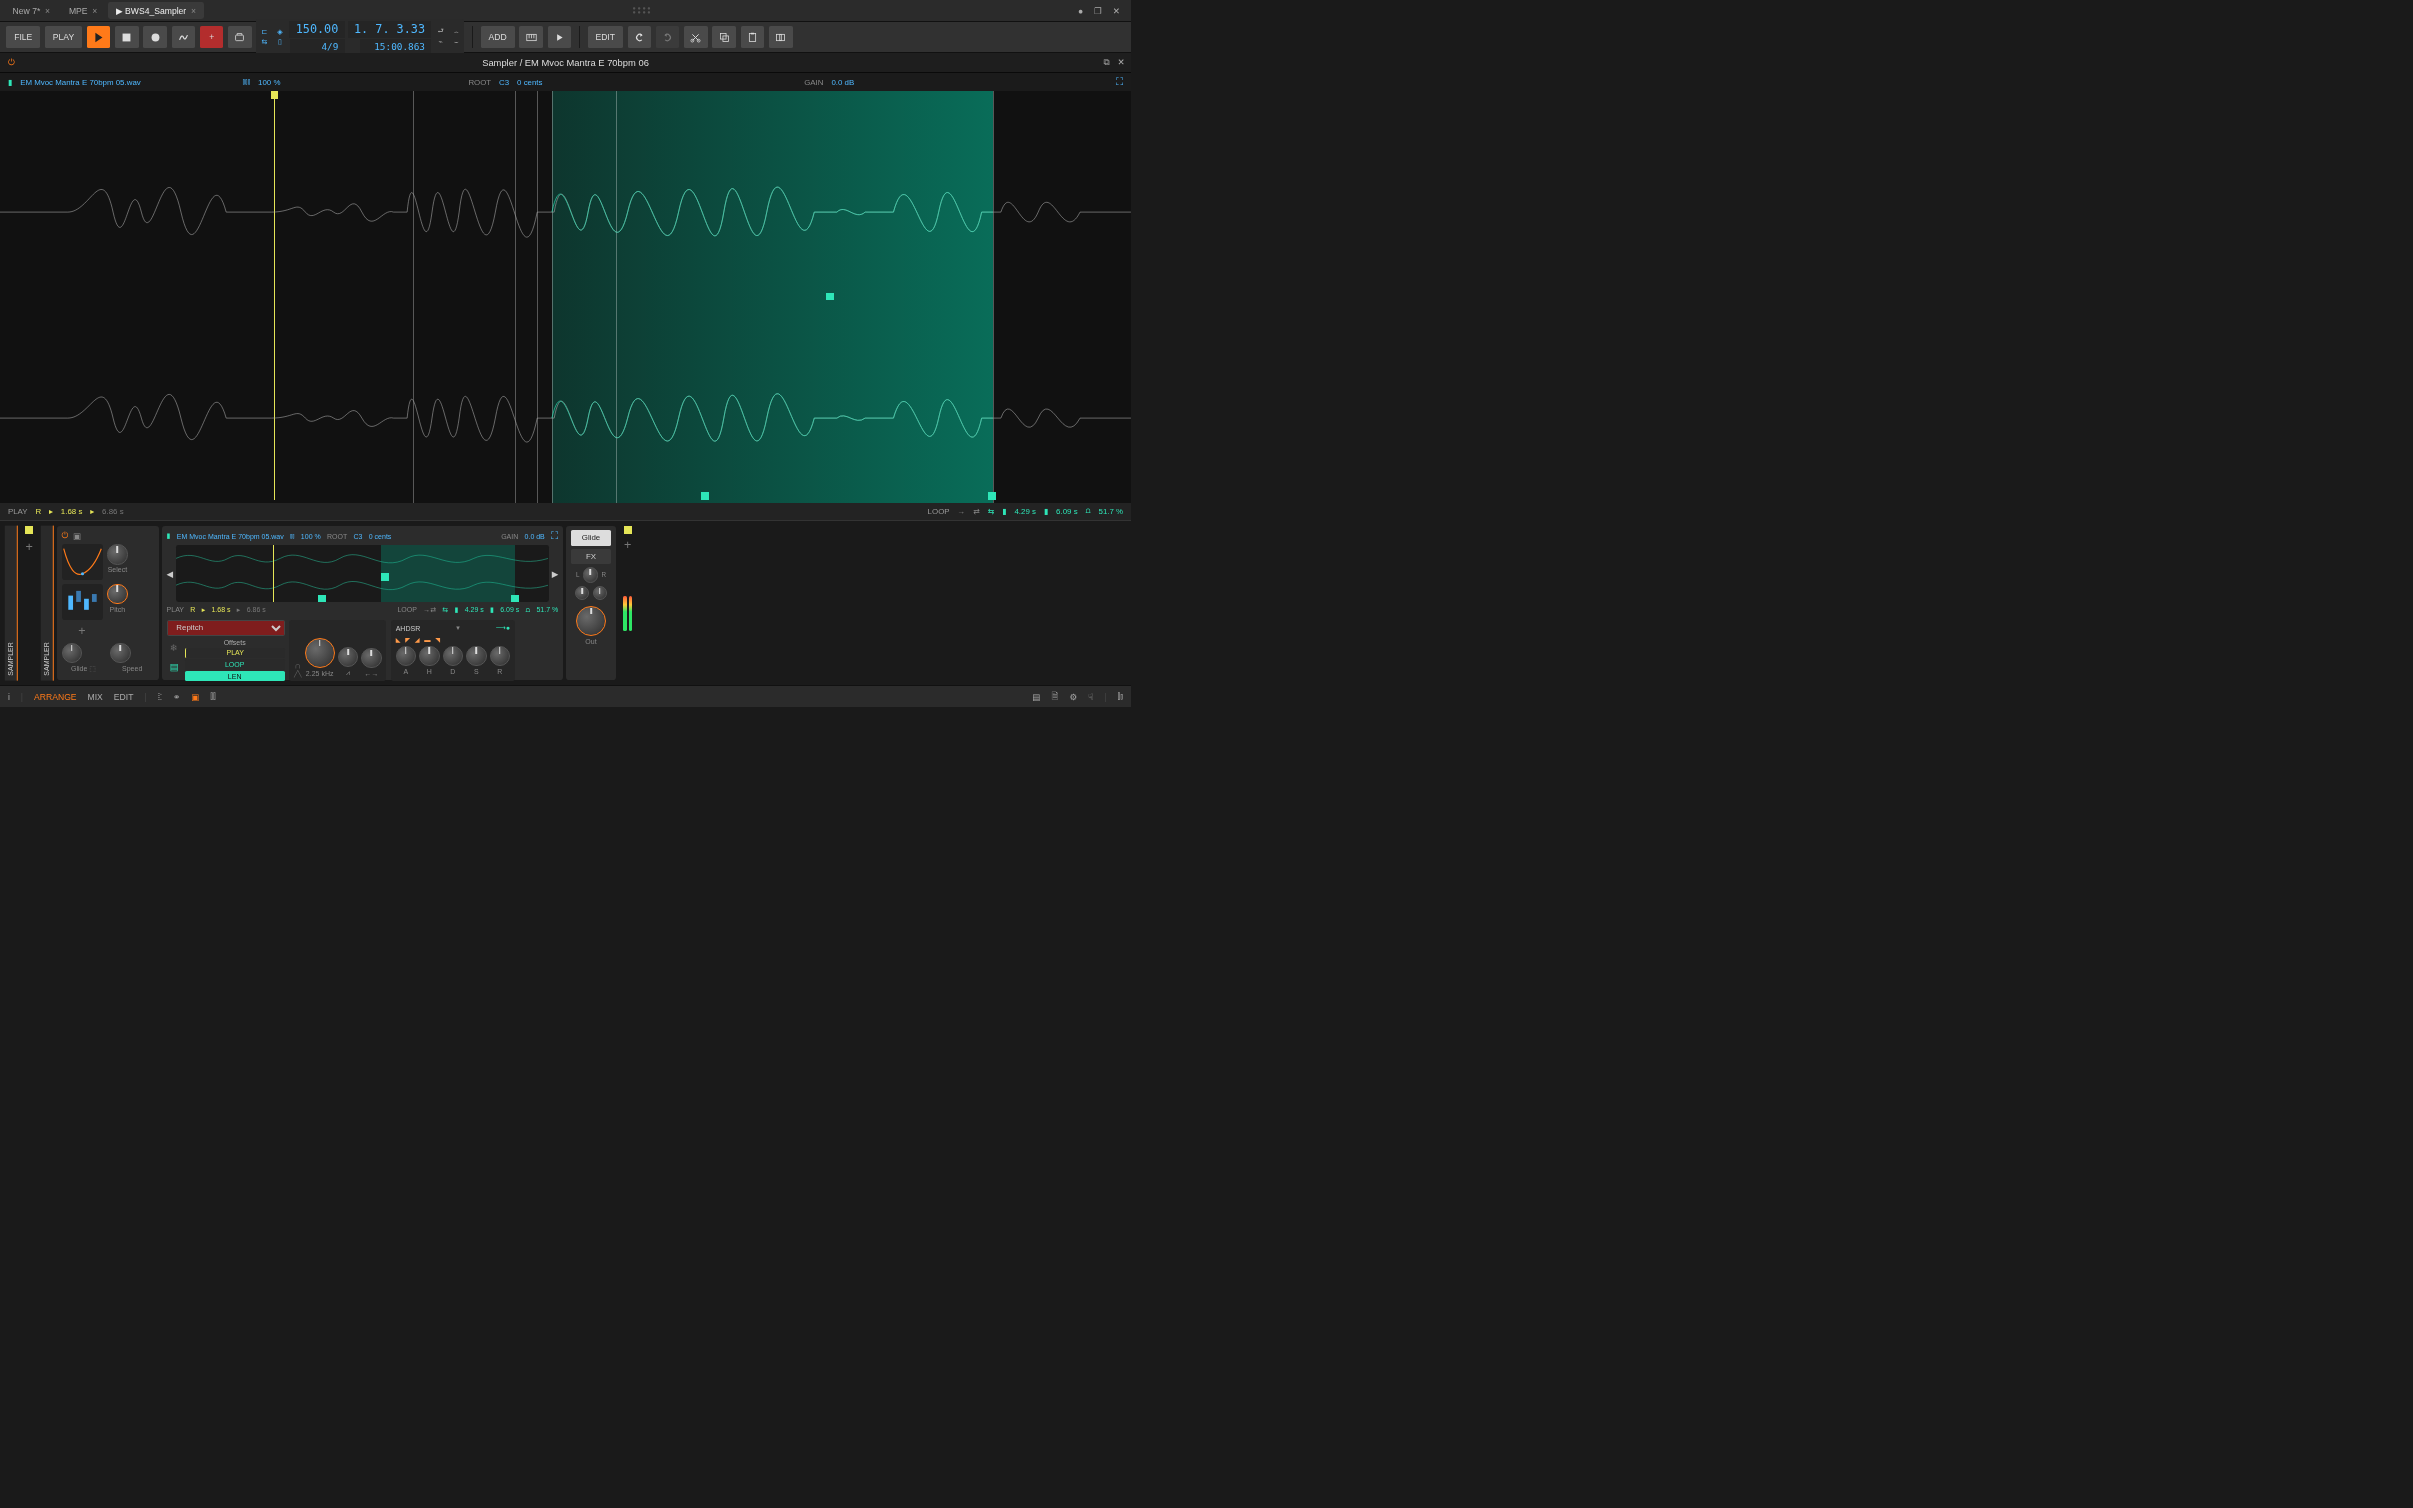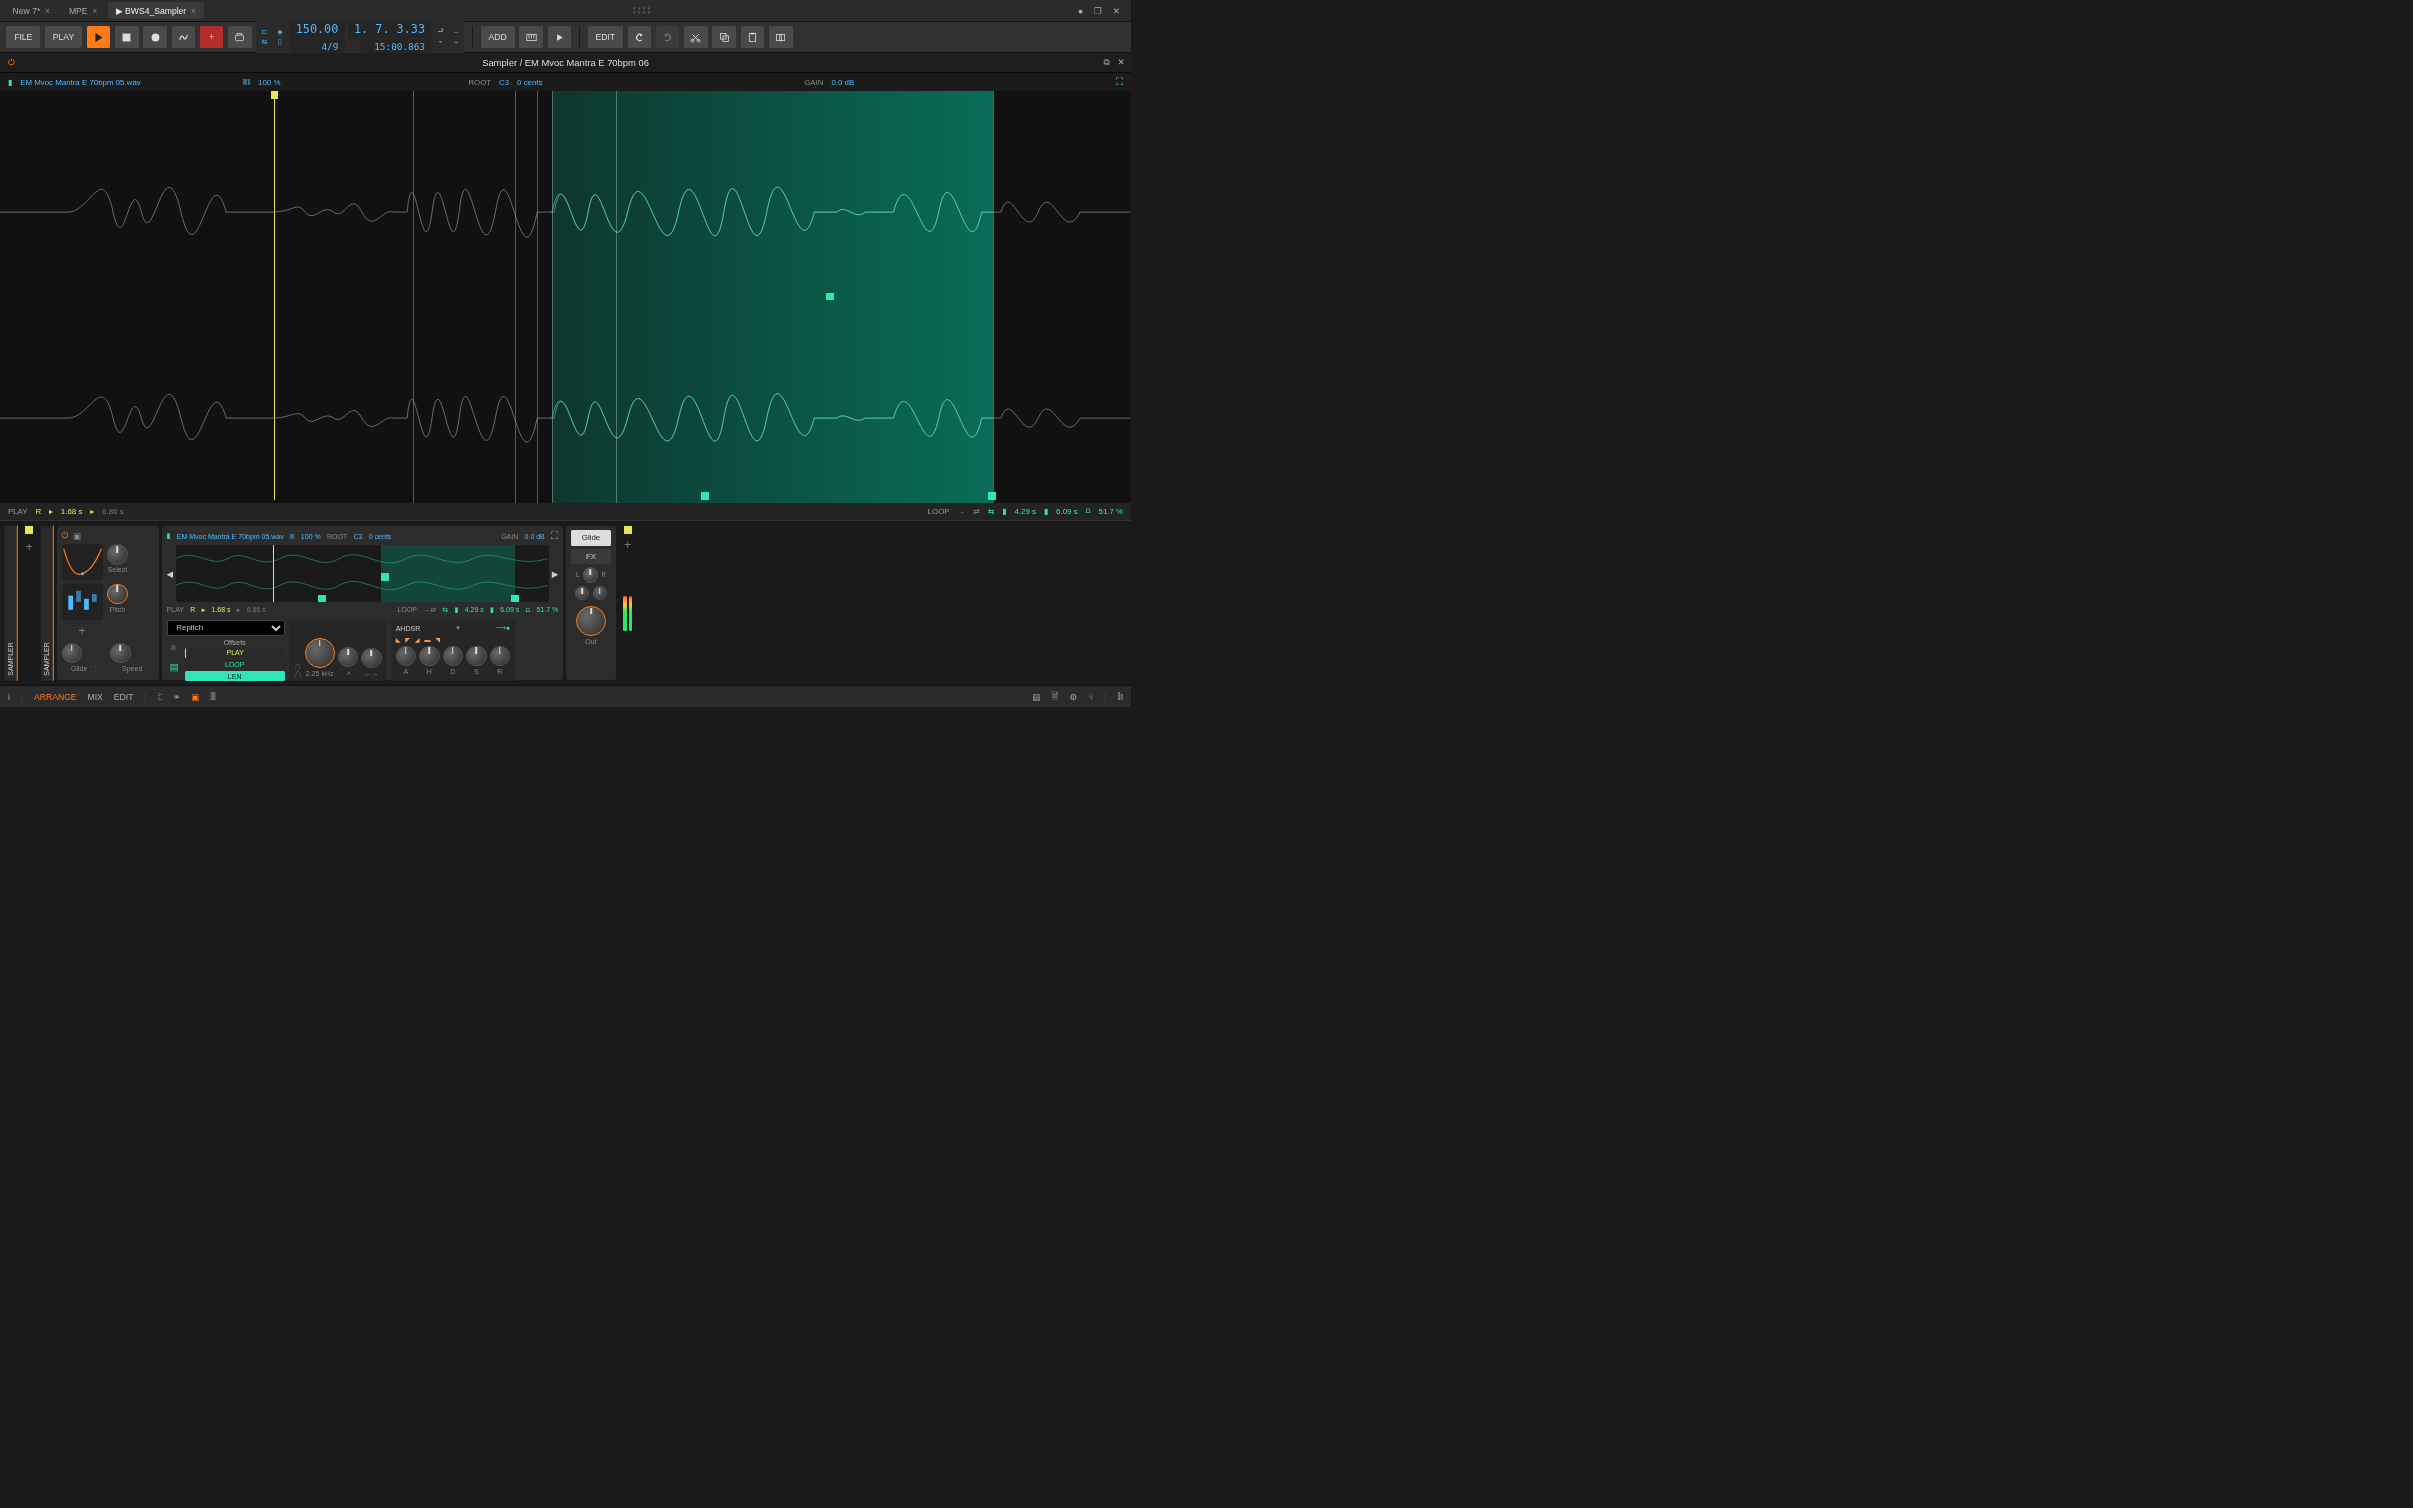--- a/index.html
+++ b/index.html
@@ -62,21 +62,21 @@
 .crop-ic{color:#4fb8ff;font-size:10.2px}
 svg.wv path{stroke:#aaa;stroke-width:0.6;fill:none;opacity:0.85}
 svg.wv path.hl{stroke:#2ee6b8;opacity:0.95}
 .add-node{width:17.3px;height:17.3px;display:flex;align-items:center;justify-content:center;color:#777;font-size:12.6px;cursor:pointer}
 .env-curve{width:41px;height:36px;background:#222;border-radius:3.1px;position:relative}
 .env-curve svg{width:100%;height:100%}
 .thumb{width:41px;height:36px;background:#222;border-radius:3.1px;display:flex;align-items:center;justify-content:center}
 .right-stack{display:flex;flex-direction:column;gap:3.1px;width:50px}
 .stack-btn{background:#3a3a3a;color:#ccc;text-align:center;padding:3.1px 0;border-radius:1.6px;font-size:7.9px;cursor:pointer}
 .lvl-meter{width:3.9px;height:35px;background:linear-gradient(to top,#2ee665 0%,#2ee665 55%,#ffca3a 75%,#ff5a3a 100%);border-radius:1.6px;margin-top:39px}
-select.repitch{background:#000000;color:#ccc;border:0.8px solid #444;padding:1.6px 4.7px;font-size:7.9px;border-radius:1.6px;width:100%}
+select.repitch{background:#7f1d1d;color:#ccc;border:0.8px solid #444;padding:1.6px 4.7px;font-size:7.9px;border-radius:1.6px;width:100%}
 </style>
 </head>
 <body>
 
 <div class="tab-bar">
   <div class="tab">
       <span>New 7*</span>
       <span class="x">×</span>
     </div>
   <div class="tab">

